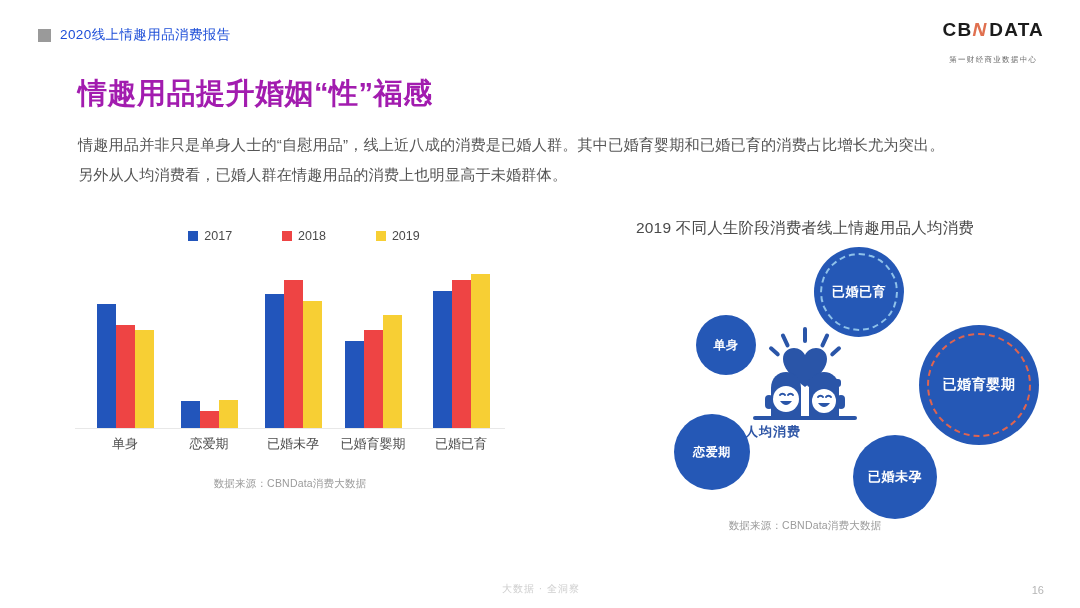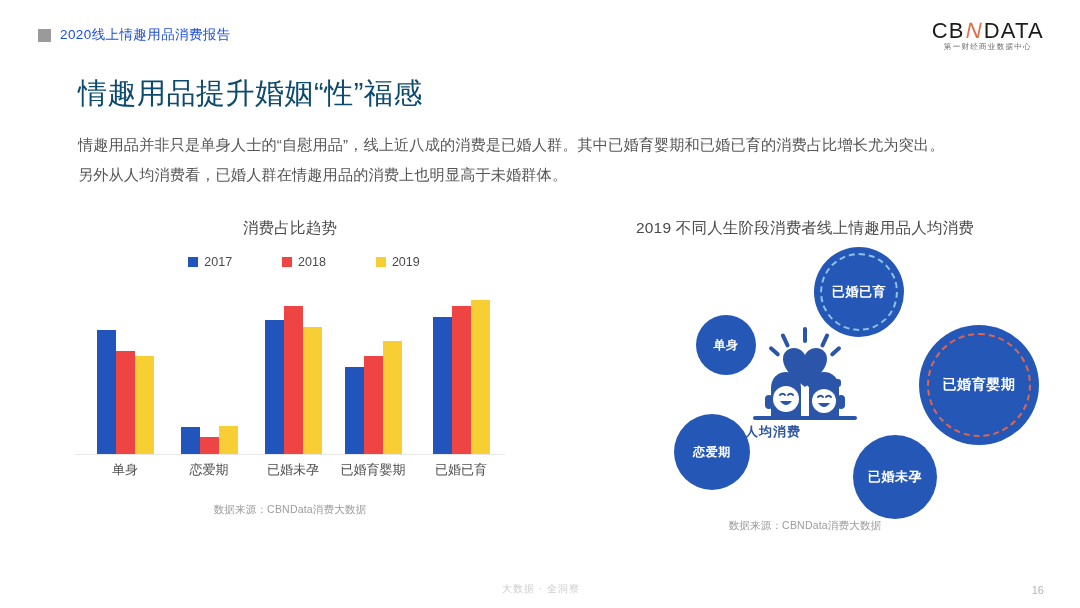--- a/index.html
+++ b/index.html
@@ -23,32 +23,32 @@
     width:13px;height:13px;background:#9a9a9a;display:block;
   }
   .kicker-text{
     font-size:13.5px;color:#1d4ed8;letter-spacing:.4px;white-space:nowrap;
   }
 
   .logo{
     position:absolute;right:36px;top:20px;text-align:center;
   }
   .logo-main{
-    font-size:22px;font-weight:normal;letter-spacing:1.2px;color:#1b1b1b;
+    font-size:19px;font-weight:bold;letter-spacing:1.2px;color:#1b1b1b;
     line-height:1;display:flex;align-items:flex-end;justify-content:center;
   }
   .logo-n{color:#e0704f;transform:skewX(-12deg);display:inline-block;padding:0 1px;}
   .logo-sub{
-    font-size:7.5px;color:#6b6b6b;letter-spacing:1.3px;margin-top:0;
+    font-size:7.5px;color:#6b6b6b;letter-spacing:1.3px;margin-top:16px;
   }
 
   
   .headline{
     position:absolute;left:78px;top:74px;
-    font-size:29px;font-weight:normal;color:#0c4a6e;letter-spacing:.5px;
+    font-size:29px;font-weight:bold;color:#a21caf;letter-spacing:.5px;
   }
   .lede{
     position:absolute;left:78px;top:130px;width:880px;
     font-size:15.2px;line-height:30px;color:#565656;letter-spacing:.1px;
   }
 
   
   .panel{position:absolute;top:215px;}
   .panel-left{left:40px;width:500px;}
   .panel-right{left:560px;width:490px;}
@@ -141,21 +141,20 @@
         <span>DATA</span>
     </div>
     <div class="logo-sub">第一财经商业数据中心</div>
   </div>
 
   <div class="headline">情趣用品提升婚姻“性”福感</div>
   <div class="lede">情趣用品并非只是单身人士的“自慰用品”，线上近八成的消费是已婚人群。其中已婚育婴期和已婚已育的消费占比增长尤为突出。另外从人均消费看，已婚人群在情趣用品的消费上也明显高于未婚群体。</div>
 
   <div class="panel panel-left">
     <div class="chart-title">
-      <div>消费占比趋势</div>
     </div>
 
     <div class="legend" id="legend">
         <div class="legend-item">
           <span class="legend-swatch" style="background: rgb(34, 85, 187);"></span>
           <span class="legend-label">2017</span>
         </div>
         <div class="legend-item">
           <span class="legend-swatch" style="background: rgb(238, 68, 68);"></span>
           <span class="legend-label">2018</span>

